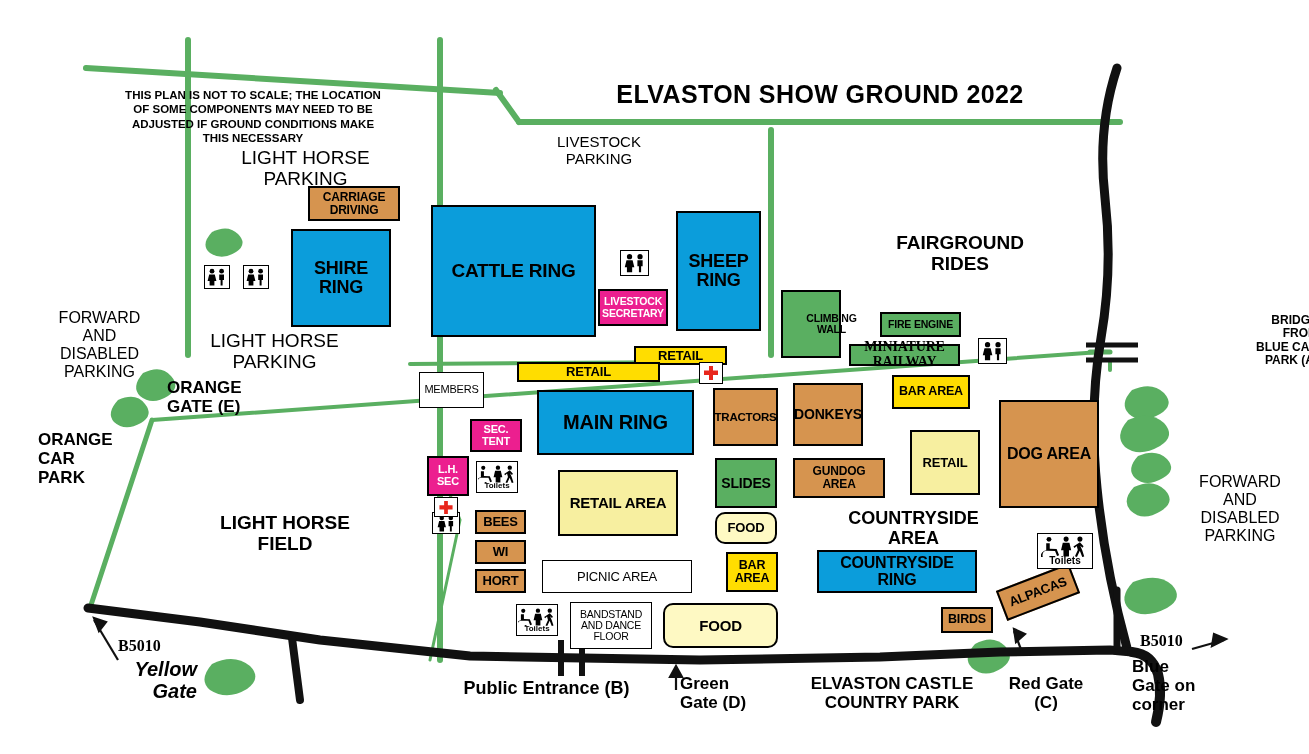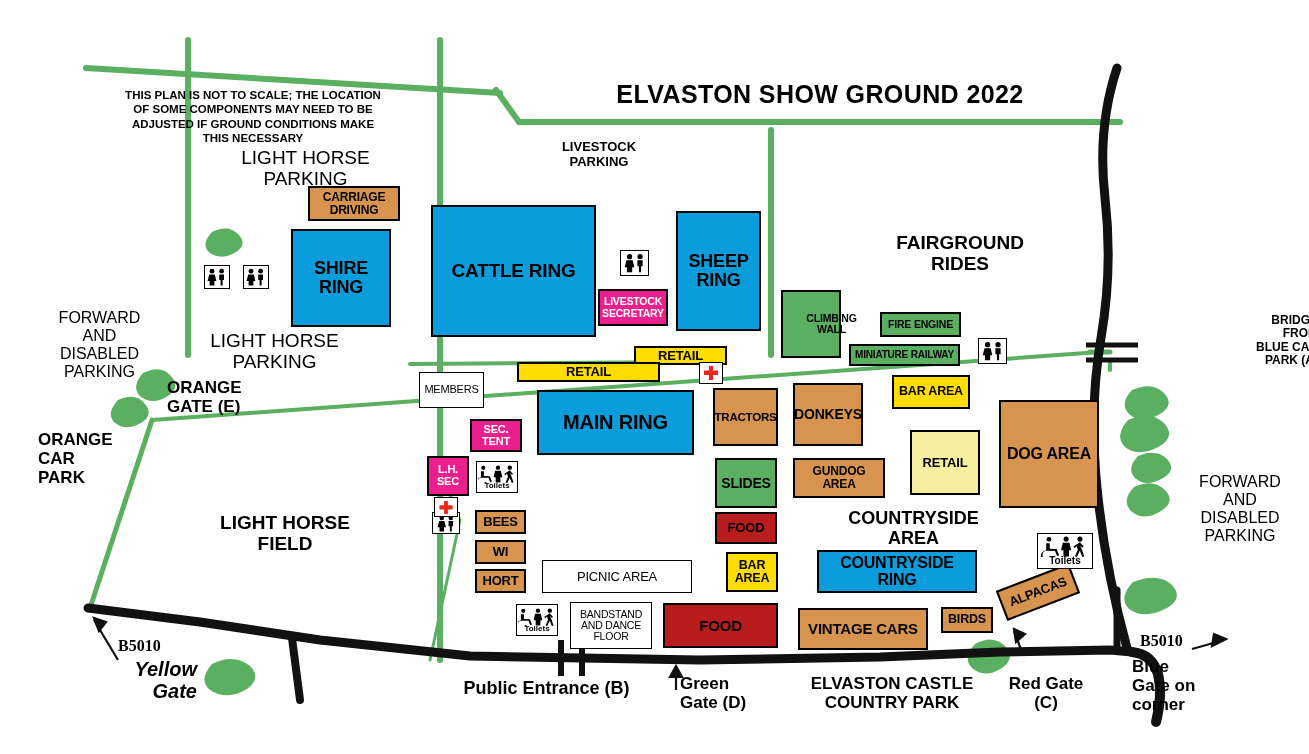--- a/index.html
+++ b/index.html
@@ -21,21 +21,21 @@
     font-weight:bold;
     color:#000;
     line-height:1.05;
     letter-spacing:-0.2px;
   }
   .blue{background:#0b9ddb;}
   .brown{background:#d6944f;}
   .yellow{background:#ffdd00;}
   .lightyellow{background:#f7efa0;}
   .green{background:#5aaf61;}
-  .orange{background:#b91c1c;}
+  .orange{background:#fef9c3;border-radius:10px;}
   .pink{background:#ec1f8f;color:#ffffff;}
   .white{background:#ffffff;}
 
   .lbl{
     position:absolute;
     color:#000;
     text-align:center;
     line-height:1.12;
     white-space:pre-line;
   }
@@ -127,21 +127,21 @@
   <div class="lbl bold" style="left:585px;top:80px;width:470px;font-size:25px;letter-spacing:0.4px;">ELVASTON SHOW GROUND 2022</div>
 
   <div class="lbl bold" style="left:88px;top:88px;width:330px;font-size:11.5px;line-height:1.25;">THIS PLAN IS NOT TO SCALE; THE LOCATION
 OF SOME COMPONENTS MAY NEED TO BE
 ADJUSTED IF GROUND CONDITIONS MAKE
 THIS NECESSARY</div>
 
   <div class="lbl plain" style="left:228px;top:147px;width:155px;font-size:19px;">LIGHT HORSE
 PARKING</div>
 
-  <div class="lbl plain" style="left:519px;top:140px;width:160px;font-size:13px;font-weight:bold;">LIVESTOCK
+  <div class="lbl plain" style="left:519px;top:134px;width:160px;font-size:15px;">LIVESTOCK
 PARKING</div>
 
   <div class="lbl bold" style="left:885px;top:232px;width:150px;font-size:19px;">FAIRGROUND
 RIDES</div>
 
   <div class="lbl plain" style="left:197px;top:330px;width:155px;font-size:19px;">LIGHT HORSE
 PARKING</div>
 
   <div class="lbl plain" style="left:42px;top:309px;width:115px;font-size:16px;">FORWARD
 AND
@@ -206,21 +206,21 @@
 RING</div>
 
   <div class="box pink" style="left:598px;top:289px;width:70px;height:37px;font-size:10.5px;">LIVESTOCK
 SECRETARY</div>
 
   <div class="box green" style="left:781px;top:290px;width:60px;height:68px;font-size:10.5px;padding-left:41px;">CLIMBING
 WALL</div>
 
   <div class="box green" style="left:880px;top:312px;width:81px;height:25px;font-size:10.5px;">FIRE ENGINE</div>
 
-  <div class="box green" style="left:849px;top:344px;width:111px;height:22px;font-size:10px;">MINIATURE RAILWAY</div>
+  <div class="box green" style="left:849px;top:344px;width:111px;height:22px;font-size:14px;font-family:Liberation Serif, serif;">MINIATURE RAILWAY</div>
 
   <div class="box yellow" style="left:634px;top:346px;width:93px;height:19px;font-size:13px;">RETAIL</div>
 
   <div class="box yellow" style="left:517px;top:362px;width:143px;height:20px;font-size:13px;">RETAIL</div>
 
   <div class="box white" style="left:419px;top:372px;width:65px;height:36px;font-size:11px;font-weight:normal;border-width:1.5px;">MEMBERS</div>
 
   <div class="box blue" style="left:537px;top:390px;width:157px;height:65px;font-size:20px;">MAIN
 RING</div>
 
@@ -229,20 +229,22 @@
 
   <div class="box pink" style="left:427px;top:456px;width:42px;height:40px;font-size:11px;">L.H.
 SEC</div>
 
   <div class="box brown" style="left:475px;top:510px;width:51px;height:24px;font-size:13px;">BEES</div>
 
   <div class="box brown" style="left:475px;top:540px;width:51px;height:24px;font-size:13px;">WI</div>
 
   <div class="box brown" style="left:475px;top:569px;width:51px;height:24px;font-size:13px;">HORT</div>
 
+  <div class="box lightyellow" style="left:558px;top:470px;width:120px;height:66px;font-size:15px;">RETAIL
+AREA</div>
 
   <div class="box white" style="left:542px;top:560px;width:150px;height:33px;font-size:13px;font-weight:normal;border-width:1.5px;">PICNIC AREA</div>
 
   <div class="box white" style="left:570px;top:602px;width:82px;height:47px;font-size:10.5px;font-weight:normal;border-width:1.5px;">BANDSTAND
 AND
 DANCE FLOOR</div>
 
   <div class="box orange" style="left:663px;top:603px;width:115px;height:45px;font-size:15px;">FOOD</div>
 
   <div class="box brown" style="left:713px;top:388px;width:65px;height:58px;font-size:11.5px;">TRACTORS</div>
@@ -263,22 +265,20 @@
 AREA</div>
 
   <div class="box lightyellow" style="left:910px;top:430px;width:70px;height:65px;font-size:13px;">RETAIL</div>
 
   <div class="box brown" style="left:999px;top:400px;width:100px;height:108px;font-size:16px;">DOG
 AREA</div>
 
   <div class="box blue" style="left:817px;top:550px;width:160px;height:43px;font-size:16px;">COUNTRYSIDE
 RING</div>
 
-  <div class="box brown" style="left:798px;top:608px;width:130px;height:42px;font-size:15px;">VINTAGE
-CARS</div>
 
   <div class="box brown" style="left:941px;top:607px;width:52px;height:26px;font-size:12.5px;">BIRDS</div>
 
   <div class="box brown" style="left:999px;top:576px;width:78px;height:32px;font-size:13px;transform:rotate(-21deg);">ALPACAS</div>
 
   <div class="icon-box" style="left:204px;top:265px;width:26px;height:24px;">
     <svg width="22" height="18" viewBox="0 0 22 18">
       <circle cx="6" cy="3.2" r="2.4" fill="#000"></circle>
       <path d="M3.2,6.4 L8.8,6.4 L10.4,13 L8.4,13 L8.4,17.5 L3.6,17.5 L3.6,13 L1.6,13 Z" fill="#000"></path>
       <circle cx="15.6" cy="3.2" r="2.4" fill="#000"></circle>

